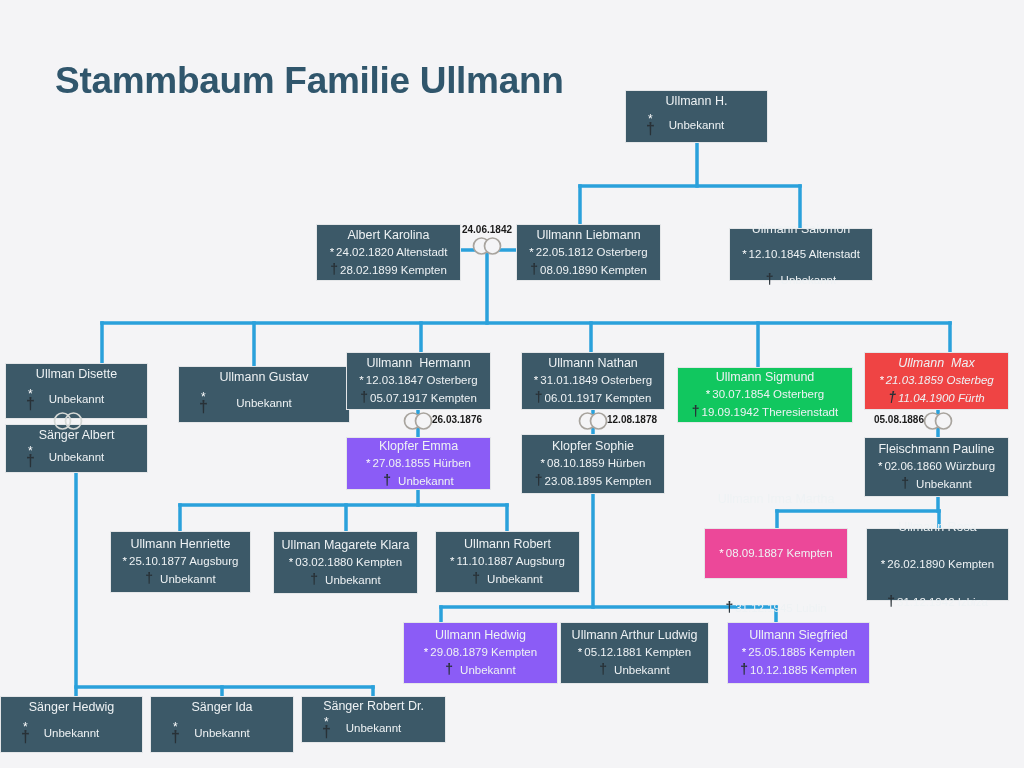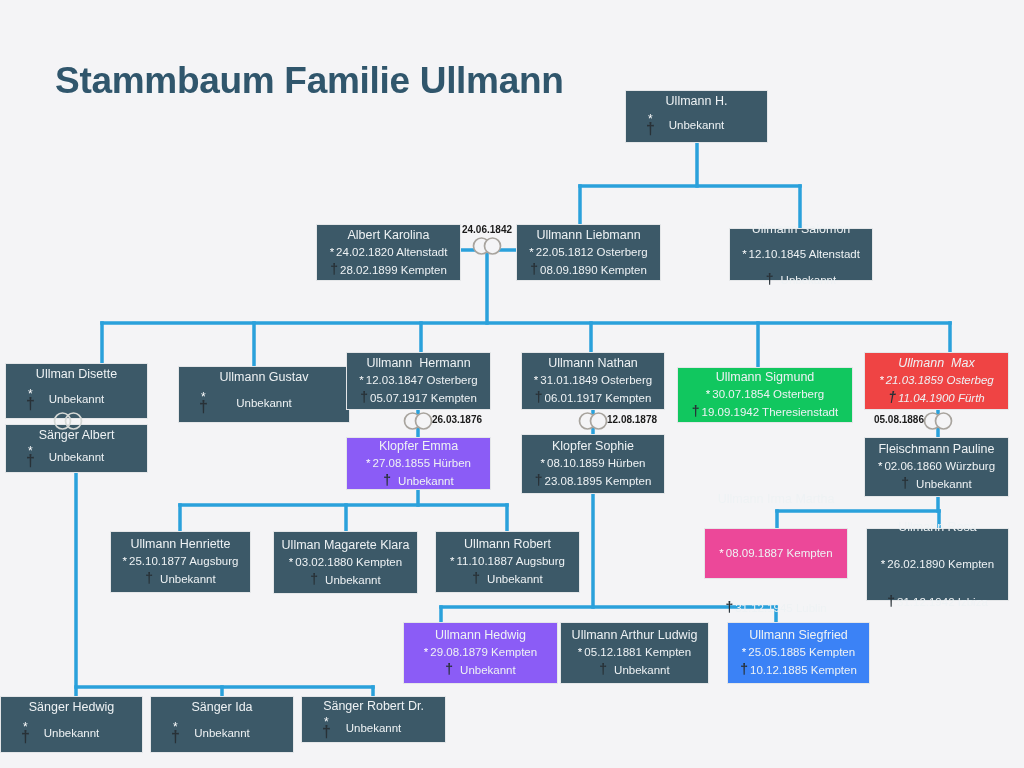--- a/index.html
+++ b/index.html
@@ -323,21 +323,21 @@
       <div class="pname">Ullmann Arthur Ludwig</div>
       <div class="drow">
         <span class="star">*</span>
         <span>05.12.1881 Kempten</span>
       </div>
       <div class="drow unk">
         <span class="cross" style="color:#283137">†</span>
         <span>Unbekannt</span>
       </div>
     </div>
-    <div class="pbox" style="left: 727px; top: 622px; width: 143px; height: 62px; background: #3b82f6; border-color: rgb(228, 230, 232); color: rgb(238, 242, 244);">
+    <div class="pbox" style="left: 727px; top: 622px; width: 143px; height: 62px; background: #8b5cf6; border-color: rgb(228, 230, 232); color: rgb(238, 242, 244);">
       <div class="pname">Ullmann Siegfried</div>
       <div class="drow">
         <span class="star">*</span>
         <span>25.05.1885 Kempten</span>
       </div>
       <div class="drow">
         <span class="cross" style="color:#283137">†</span>
         <span>10.12.1885 Kempten</span>
       </div>
     </div>

